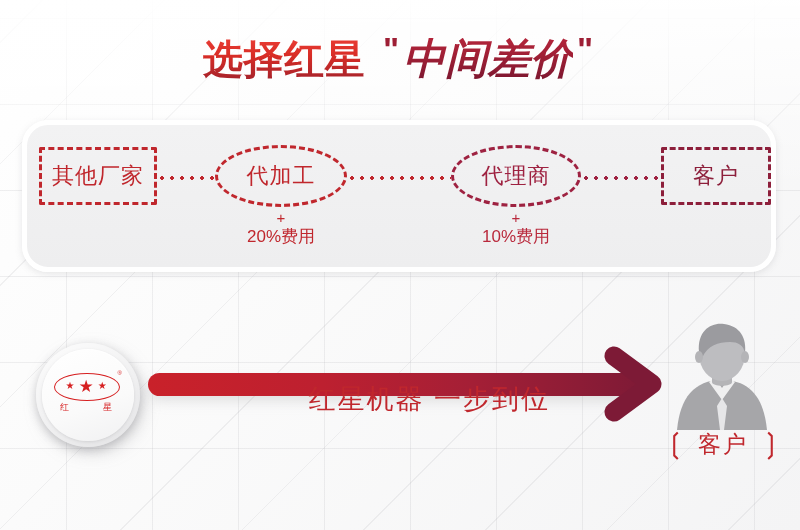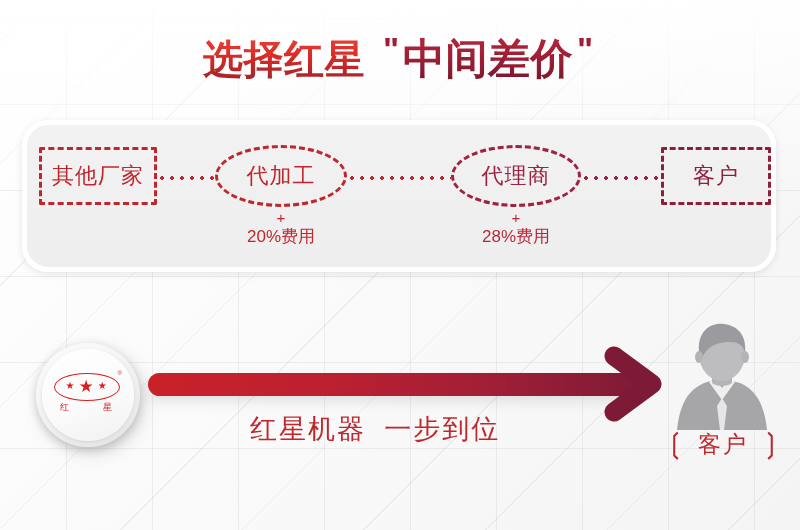--- a/index.html
+++ b/index.html
@@ -49,20 +49,21 @@
     background:linear-gradient(180deg,#e83c34 0%,#d92d26 40%,#a8232b 100%);
     -webkit-background-clip:text;background-clip:text;
     color:transparent;-webkit-text-fill-color:transparent;
     text-shadow:none;
     filter:drop-shadow(0 1px 0 rgba(255,255,255,.85));
   }
   .hl-seg.dark{
     background:linear-gradient(180deg,#b3243a 0%,#9e1f35 45%,#7d1730 100%);
     -webkit-background-clip:text;background-clip:text;
     font-size:42px;
+    font-style:italic;
   }
   .hl-gap{display:inline-block;width:14px;}
   .hl-quote{
     font-size:34px;font-weight:bold;color:#9e1f35;
     margin:0 4px;position:relative;top:-10px;
   }
 
   
   .panel{
     position:absolute;left:22px;top:120px;width:754px;height:152px;
@@ -166,24 +167,23 @@
   }
   .cust-label{
     position:absolute;left:648px;top:427px;width:150px;height:34px;
     display:flex;align-items:center;justify-content:center;gap:11px;
     color:#c0272d;
   }
   .cust-label .brk{font-size:28px;line-height:1;font-weight:300;}
   .cust-label .txt{font-size:23px;letter-spacing:2px;}
 
   .tagline{
-    position:absolute;left:250px;top:411px;width:300px;
-    text-align:left;color:#c0272d;font-size:27px;letter-spacing:2px;
+    position:absolute;left:250px;top:381px;width:300px;
+    text-align:right;color:#c0272d;font-size:27px;letter-spacing:2px;
     white-space:nowrap;
-    font-family:Liberation Mono, monospace;
   }
 </style>
 </head>
 <body>
 
 <div id="poster">
 
   <div class="bg-grid"></div>
   <div class="bg-diag"></div>
   <div class="bg-fade"></div>
@@ -219,21 +219,21 @@
         <span>客户</span>
       </div>
 
       <div class="fee" style="left:194px;top:84px;width:120px;">
         <span class="plus">+</span>
         <span class="amt">20%费用</span>
       </div>
 
       <div class="fee dark" style="left:429px;top:84px;width:120px;">
         <span class="plus">+</span>
-        <span class="amt">28%费用</span>
+        <span class="amt">10%费用</span>
       </div>
 
     </div>
   </div>
 
   <div class="logo-wrap">
     <div class="logo-shadow"></div>
     <div class="logo-outer">
       <div class="logo-inner">
         <div class="logo-mark">

